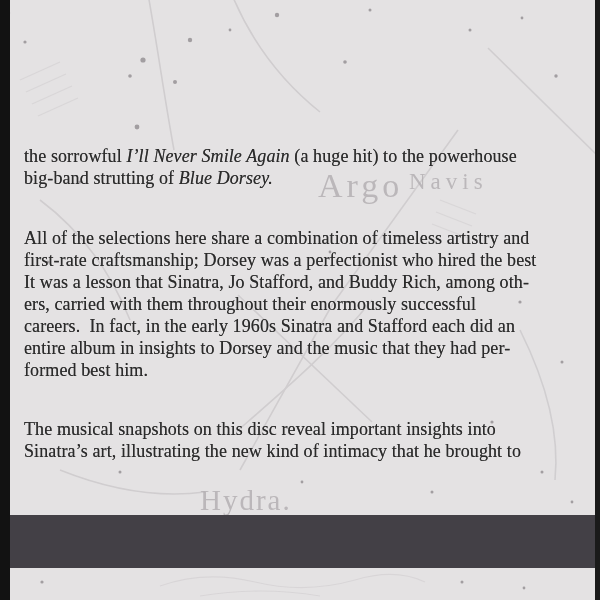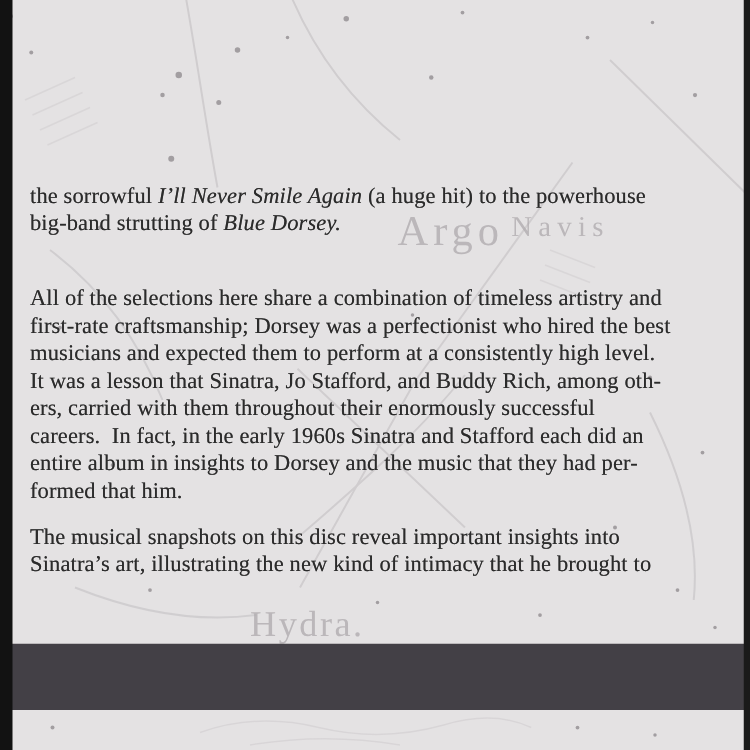--- a/index.html
+++ b/index.html
@@ -88,26 +88,25 @@
     </div>
 
   <div id="text-block" style="color: rgb(43, 43, 43);">
       <div class="para" style="top: 145px;">
         <div class="line"><span>the sorrowful </span><span class="it">I’ll Never Smile Again</span><span> (a huge hit) to the powerhouse</span></div>
         <div class="line"><span>big-band strutting of </span><span class="it">Blue Dorsey.</span></div>
       </div>
       <div class="para" style="top: 210px; margin-top: 17px;">
         <div class="line"><span>All of the selections here share a combination of timeless artistry and</span></div>
         <div class="line"><span>first-rate craftsmanship; Dorsey was a perfectionist who hired the best</span></div>
-        <div class="line"><span>musicians and expected them to perform at a consistently high level.</span></div>
         <div class="line"><span>It was a lesson that Sinatra, Jo Stafford, and Buddy Rich, among oth-</span></div>
         <div class="line"><span>ers, carried with them throughout their enormously successful</span></div>
         <div class="line"><span>careers.  In fact, in the early 1960s Sinatra and Stafford each did an</span></div>
         <div class="line"><span>entire album in insights to Dorsey and the music that they had per-</span></div>
-        <div class="line"><span>formed that him.</span></div>
+        <div class="line"><span>formed best him.</span></div>
       </div>
       <div class="para" style="top: 418px;">
         <div class="line"><span>The musical snapshots on this disc reveal important insights into</span></div>
         <div class="line"><span>Sinatra’s art, illustrating the new kind of intimacy that he brought to</span></div>
       </div>
     </div>
 
   <div id="divider-bar" style="background: rgb(67, 64, 70);"></div>
 
   <div id="edge-left" style="background: rgb(18, 18, 18);"></div>

